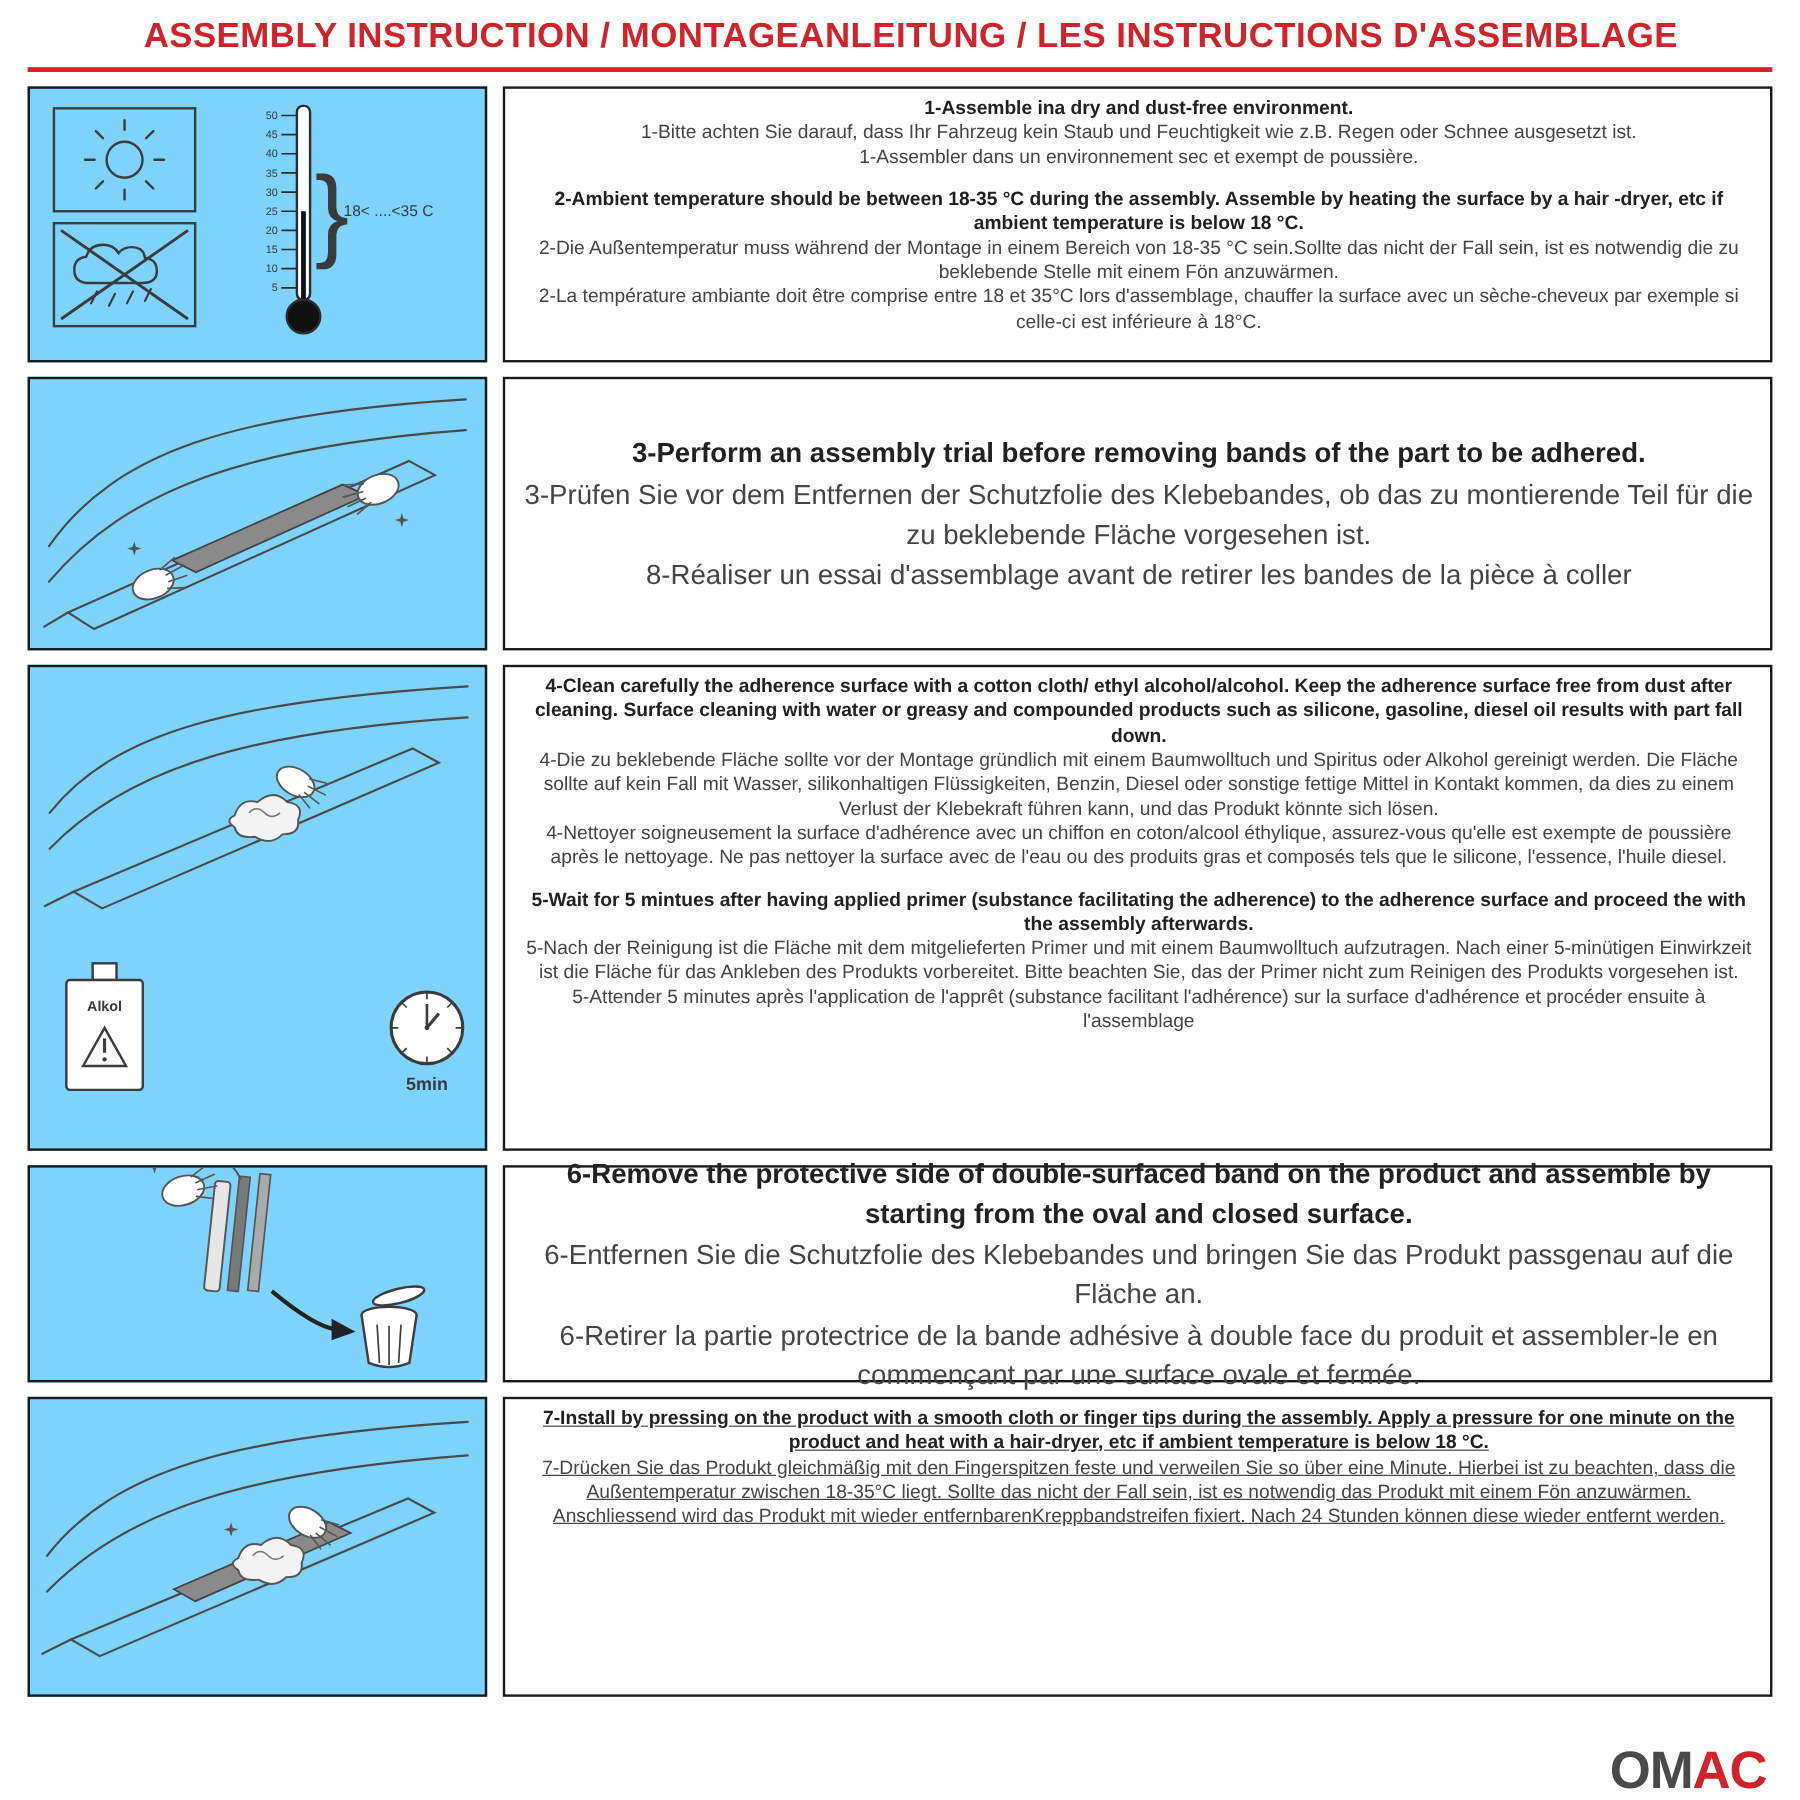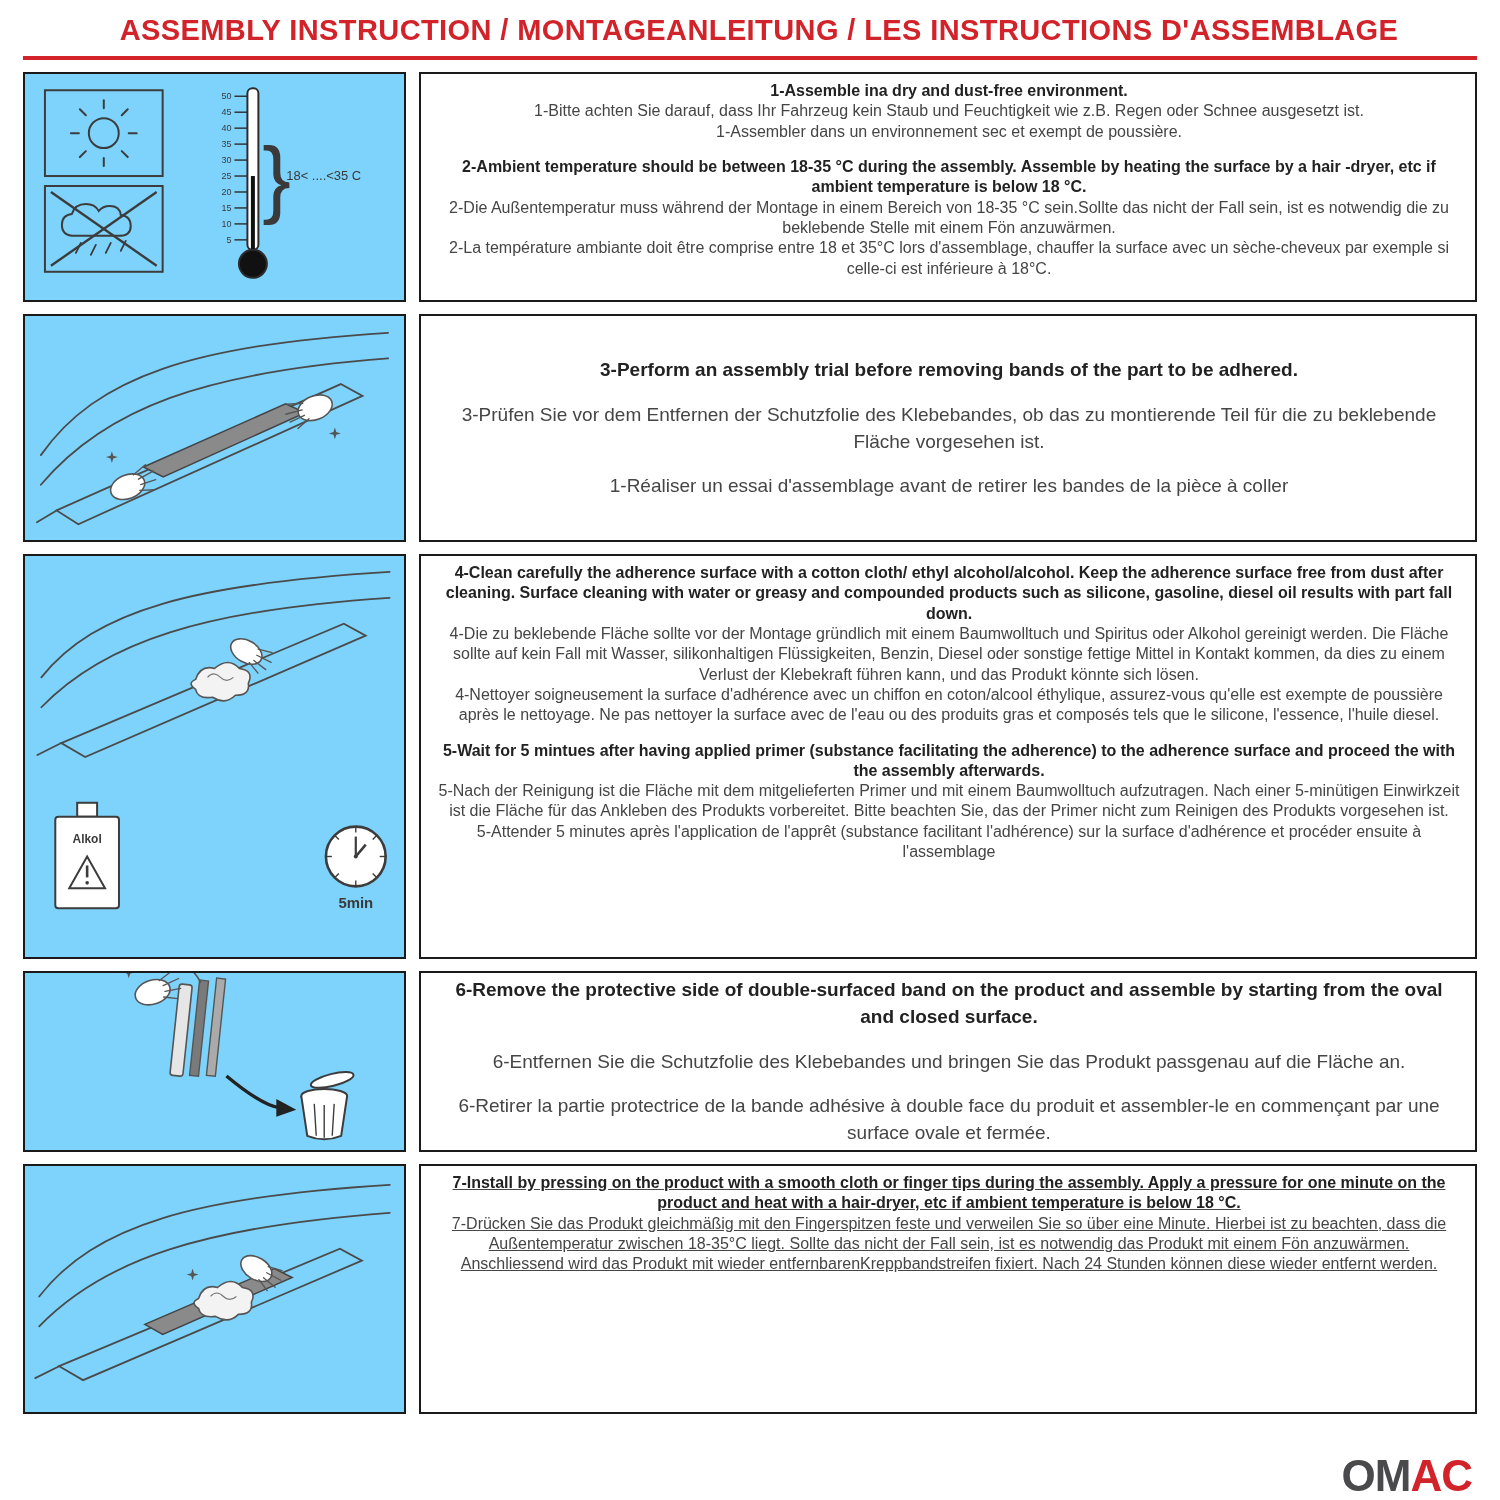--- a/index.html
+++ b/index.html
@@ -36,22 +36,22 @@
   .row-4 { height:181px; }
   .row-5 { height:250px;text-decoration:underline; }
 
   .text-box p { margin:0; font-size:16px; line-height:1.27; }
   .text-box p.b { font-weight:700; color:#222222; }
   .gap { height:15px; }
 
   .row-2 .text-box, .row-4 .text-box {
     display:flex; flex-direction:column; justify-content:center;
   }
-  .row-2 .text-box p, .row-4 .text-box p { font-size:19px; line-height:1.42; }
-  .row-2 .text-box p + p, .row-4 .text-box p + p { margin-top:18px; }
+  .row-2 .text-box p, .row-4 .text-box p { font-size:23px; line-height:1.42; }
+  .row-2 .text-box p + p, .row-4 .text-box p + p { margin-top:2px; }
 
   svg text { font-family:"Liberation Sans", sans-serif; fill:#3a3a3a; }
   svg .tick-num { font-size:9px; }
   svg .brace { font-size:86px; fill:#3a3a3a; font-weight:400; }
   svg .range-label { font-size:13px; }
   svg .bottle-label { font-size:12px; font-weight:700; }
   svg .clock-label { font-size:15px; font-weight:700; }
 
   .logo {
     position:absolute; right:28px; bottom:2px;
@@ -166,21 +166,21 @@
           <ellipse cx="0" cy="0" rx="18" ry="12" fill="#ffffff" stroke="#555555" stroke-width="1.6"></ellipse>
           <path d="M-10 -9 l-15 -5 M-13 -3 l-17 -2 M-13 3 l-16 1 M-10 8 l-14 5" stroke="#555555" stroke-width="1.4" fill="none" stroke-linecap="round"></path>
         </g>
         <path transform="translate(86,142)" d="M0 -6 L1.4 -1.4 L6 0 L1.4 1.4 L0 6 L-1.4 1.4 L-6 0 L-1.4 -1.4 Z" fill="#555555"></path>
         <path transform="translate(312,118)" d="M0 -6 L1.4 -1.4 L6 0 L1.4 1.4 L0 6 L-1.4 1.4 L-6 0 L-1.4 -1.4 Z" fill="#555555"></path>
       </svg>
     </div>
     <div class="text-box">
       <p class="b">3-Perform an assembly trial before removing bands of the part to be adhered.</p>
       <p>3-Prüfen Sie vor dem Entfernen der Schutzfolie des Klebebandes, ob das zu montierende Teil für die zu beklebende Fläche vorgesehen ist.</p>
-      <p>1-Réaliser un essai d'assemblage avant de retirer les bandes de la pièce à coller</p>
+      <p>8-Réaliser un essai d'assemblage avant de retirer les bandes de la pièce à coller</p>
     </div>
   </div>
 
   <div class="row row-3">
     <div class="illu-box">
       <svg width="379" height="398" viewBox="0 0 380 400">
         <g stroke="#4a4a4a" stroke-width="1.8" fill="none" stroke-linecap="round">
           <path d="M16 120 C 70 52, 170 26, 366 14"></path>
           <path d="M16 150 C 80 84, 180 52, 366 40"></path>
           <path d="M36 186 L320 66 L342 78 L60 200 Z"></path>

